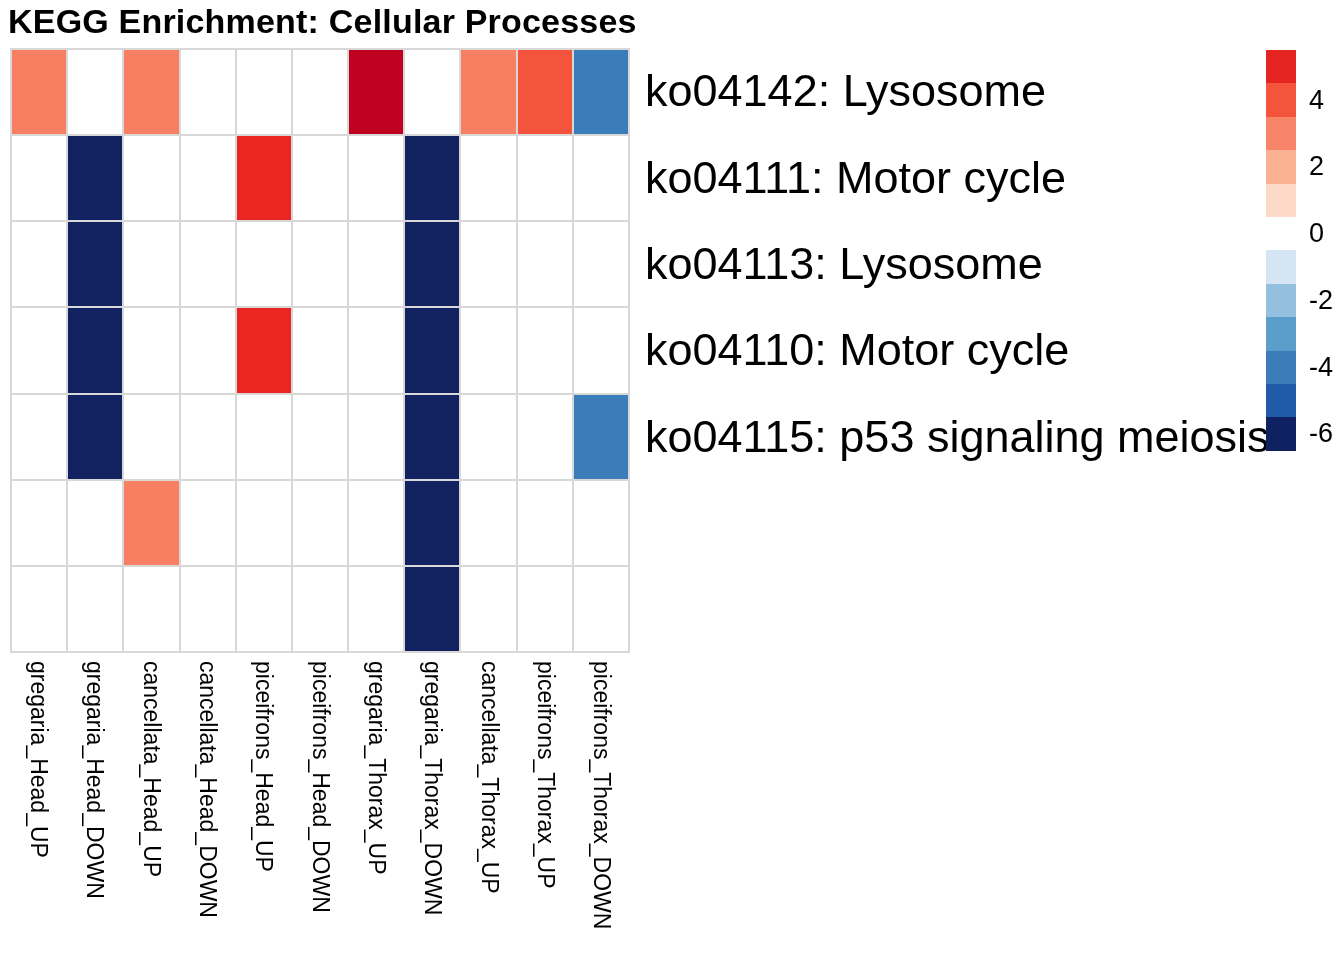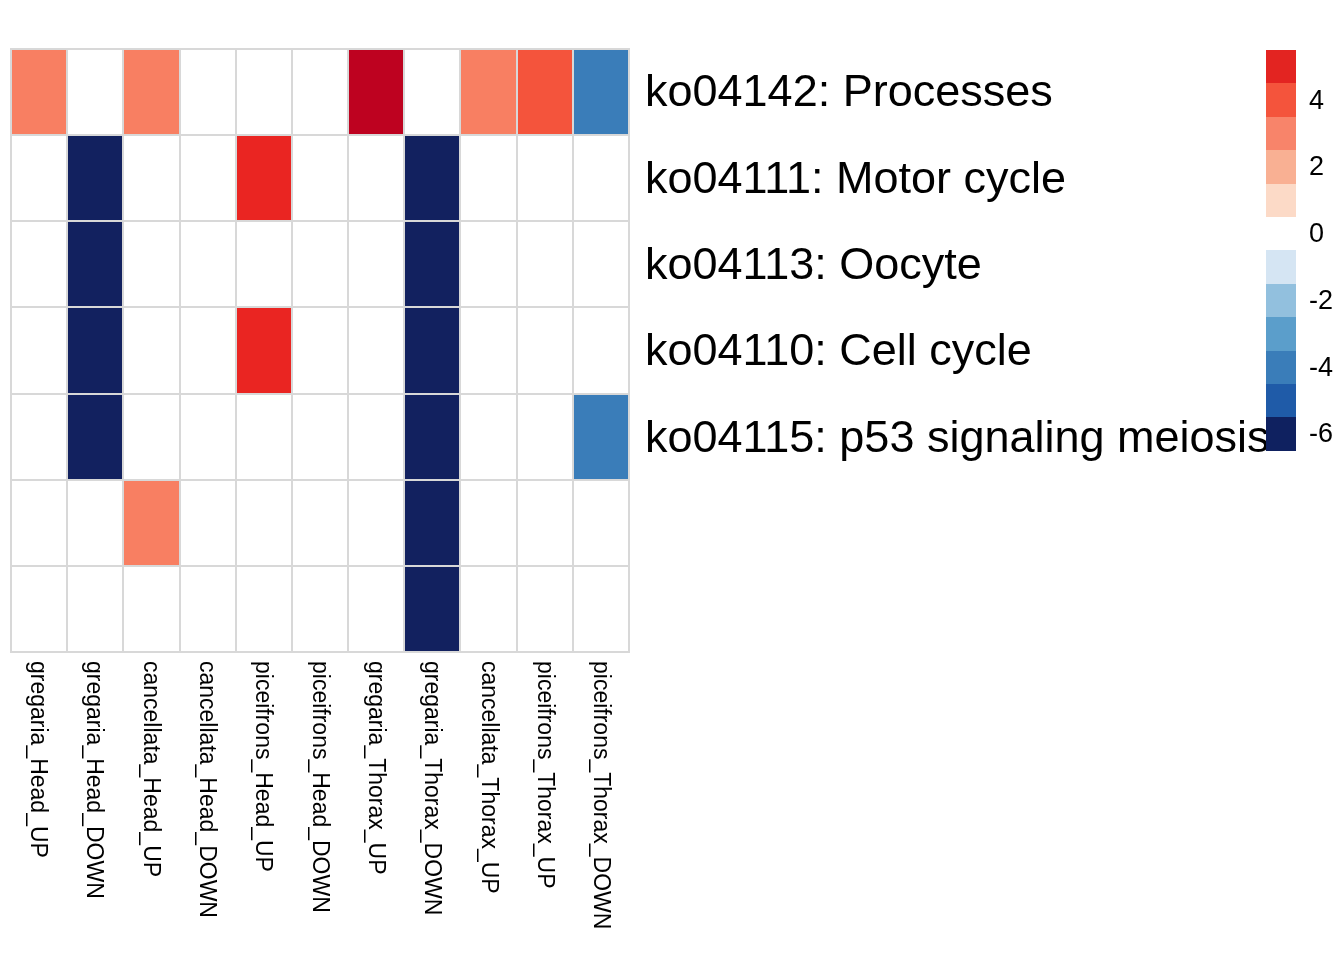--- a/index.html
+++ b/index.html
@@ -62,20 +62,21 @@
     margin-left:13px;
     font-size:27px;color:#000000;
     white-space:nowrap;
   }
 </style>
 </head>
 <body>
 
 <div class="canvas">
 
+  <div class="chart-title">KEGG Enrichment: Cellular Processes</div>
 
   <div class="heatmap-grid">
       <div class="heatmap-cell" style="background: rgb(248, 127, 98);"></div>
       <div class="heatmap-cell" style="background: rgb(255, 255, 255);"></div>
       <div class="heatmap-cell" style="background: rgb(248, 127, 98);"></div>
       <div class="heatmap-cell" style="background: rgb(255, 255, 255);"></div>
       <div class="heatmap-cell" style="background: rgb(255, 255, 255);"></div>
       <div class="heatmap-cell" style="background: rgb(255, 255, 255);"></div>
       <div class="heatmap-cell" style="background: rgb(190, 2, 32);"></div>
       <div class="heatmap-cell" style="background: rgb(255, 255, 255);"></div>
@@ -158,24 +159,24 @@
       <div class="x-axis-label">piceifrons_Head_UP</div>
       <div class="x-axis-label">piceifrons_Head_DOWN</div>
       <div class="x-axis-label">gregaria_Thorax_UP</div>
       <div class="x-axis-label">gregaria_Thorax_DOWN</div>
       <div class="x-axis-label">cancellata_Thorax_UP</div>
       <div class="x-axis-label">piceifrons_Thorax_UP</div>
       <div class="x-axis-label">piceifrons_Thorax_DOWN</div>
     </div>
 
   <div class="y-axis-labels">
-      <div class="y-axis-label">ko04142: Processes</div>
+      <div class="y-axis-label">ko04142: Lysosome</div>
       <div class="y-axis-label">ko04111: Motor cycle</div>
-      <div class="y-axis-label">ko04113: Oocyte</div>
-      <div class="y-axis-label">ko04110: Cell cycle</div>
+      <div class="y-axis-label">ko04113: Lysosome</div>
+      <div class="y-axis-label">ko04110: Motor cycle</div>
       <div class="y-axis-label">ko04115: p53 signaling meiosis</div>
     </div>
 
   <div class="legend">
       <div class="legend-row">
         <div class="legend-swatch" style="background: rgb(227, 36, 33);"></div>
       </div>
       <div class="legend-row">
         <div class="legend-swatch" style="background: rgb(244, 84, 60);"></div>
         <div class="legend-label">4</div>

